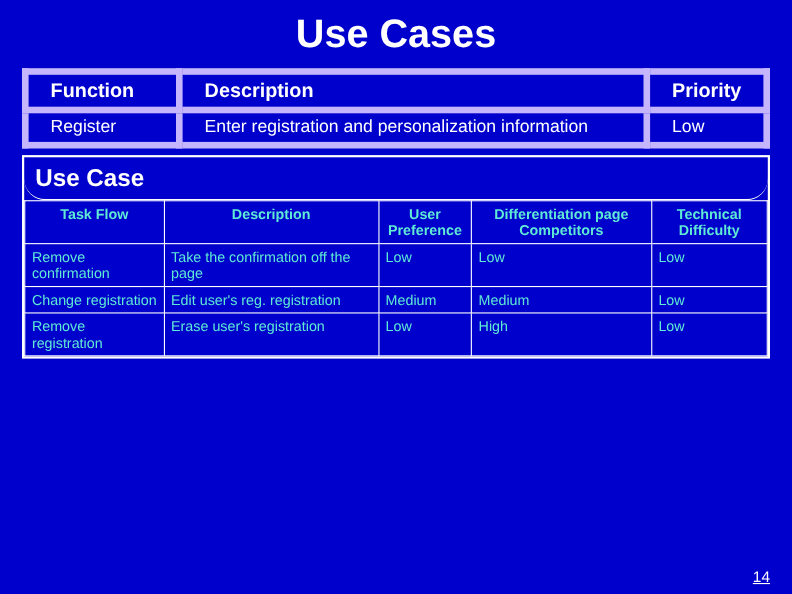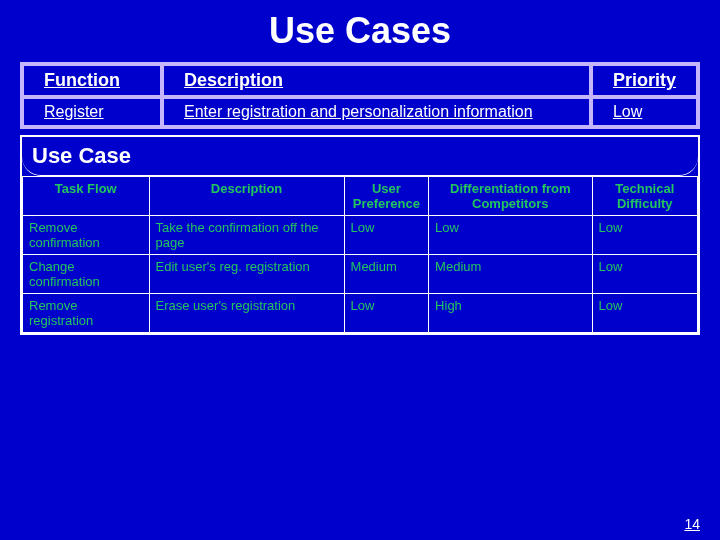--- a/index.html
+++ b/index.html
@@ -24,25 +24,24 @@
       font-weight: bold;
       color: white;
       margin-bottom: 10px;
     }
     .top-table {
       width: 100%;
       border-collapse: collapse;
       margin-bottom: 6px;
     }
     .top-table td {
-      border: 4px solid #c4b5fd;
+      border: 6px solid #c4b5fd;
       padding: 4px 20px;
       color: white;
       font-size: 16px;
-      text-decoration: underline;
     }
     .top-table .col-function {
       width: 140px;
       font-weight: bold;
       font-size: 18px;
     }
     .top-table .col-description {
       font-weight: bold;
       font-size: 18px;
     }
@@ -65,21 +64,21 @@
       border-bottom: 1px solid white;
       border-radius: 19px;
     }
     .inner-table {
       width: 100%;
       border-collapse: collapse;
     }
     .inner-table td, .inner-table th {
       border: 1px solid white;
       padding: 4px 6px;
-      color: #22c55e;
+      color: #5eead4;
       font-size: 13px;
       vertical-align: top;
     }
     .inner-table th {
       font-weight: bold;
       font-size: 13px;
       background-color: #0000cc;
     }
     .col-task { width: 120px; }
     .col-desc { width: 185px; }
@@ -117,32 +116,32 @@
     </table>
 
   <div class="use-case-box">
     <div class="use-case-title">Use Case</div>
     <table class="inner-table">
       <tbody>
           <tr>
         <th class="col-task">Task Flow</th>
         <th class="col-desc">Description</th>
         <th class="col-user">User Preference</th>
-        <th class="col-diff">Differentiation from Competitors</th>
+        <th class="col-diff">Differentiation page Competitors</th>
         <th class="col-tech">Technical Difficulty</th>
       </tr>
       <tr>
         <td>Remove confirmation</td>
         <td>Take the confirmation off the page</td>
         <td>Low</td>
         <td>Low</td>
         <td>Low</td>
       </tr>
       <tr>
-        <td>Change confirmation</td>
+        <td>Change registration</td>
         <td>Edit user's reg. registration</td>
         <td>Medium</td>
         <td>Medium</td>
         <td>Low</td>
       </tr>
       <tr>
         <td>Remove registration</td>
         <td>Erase user's registration</td>
         <td>Low</td>
         <td>High</td>

